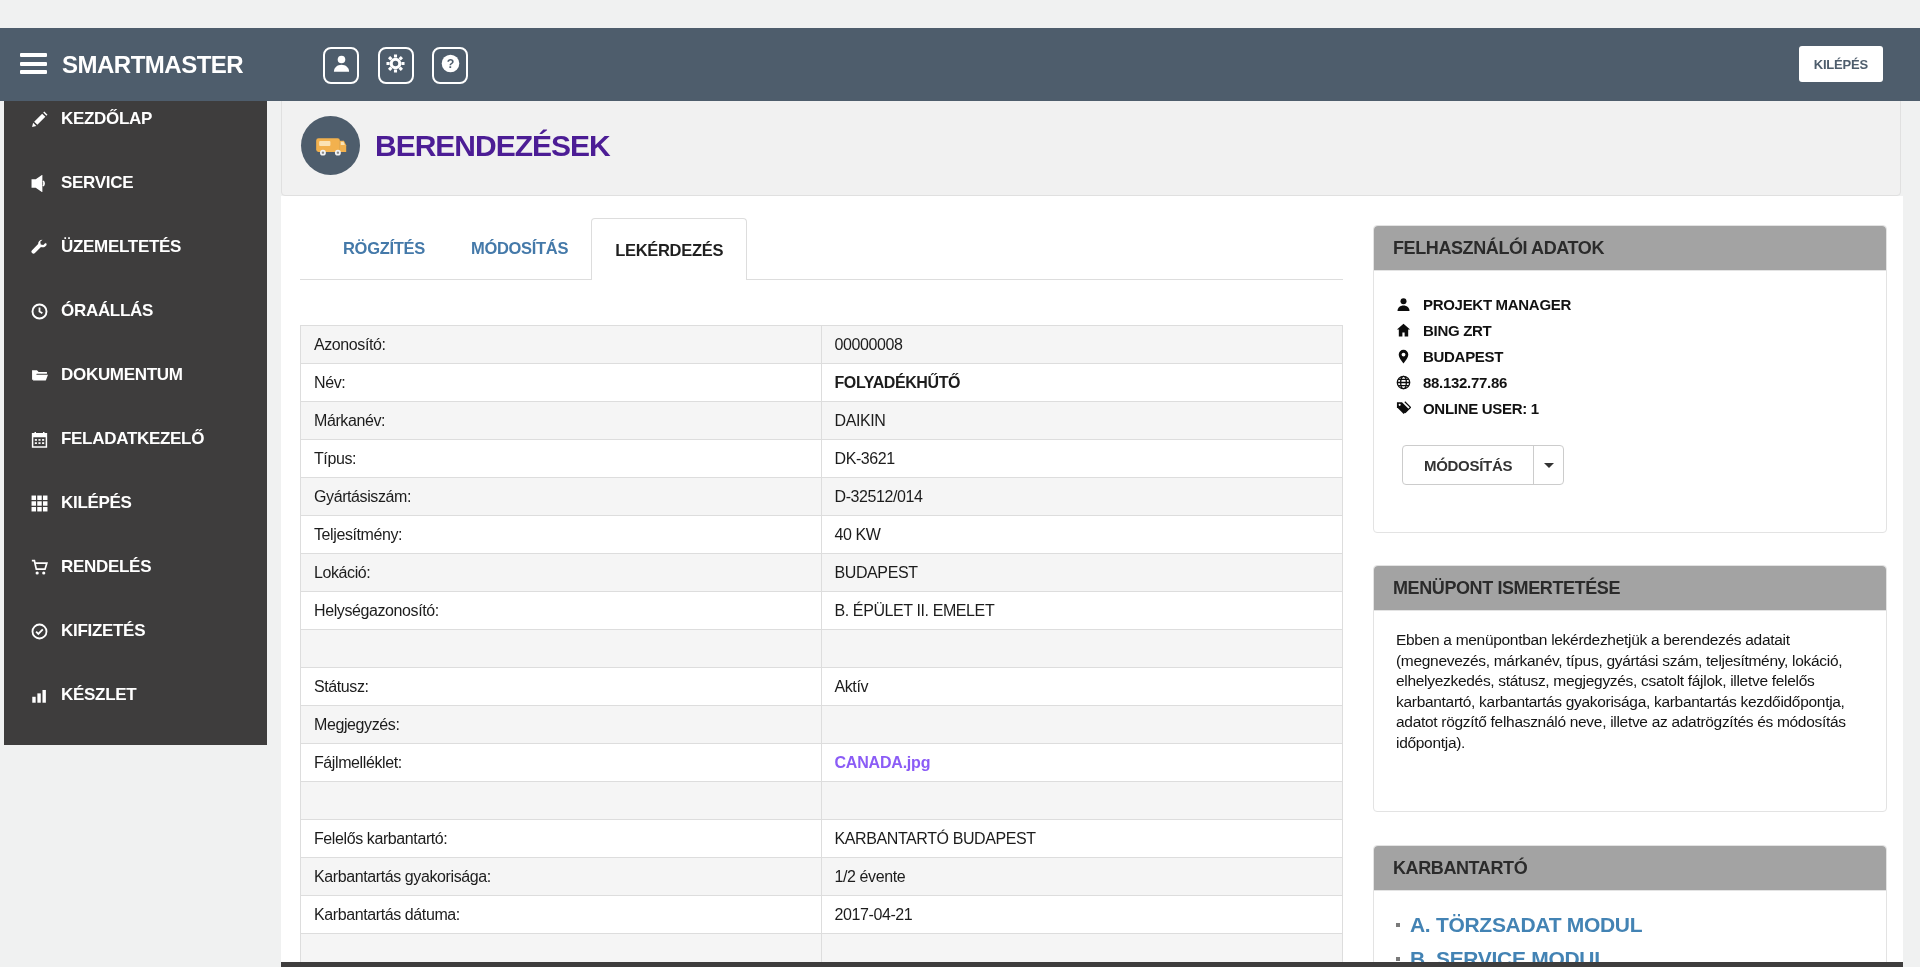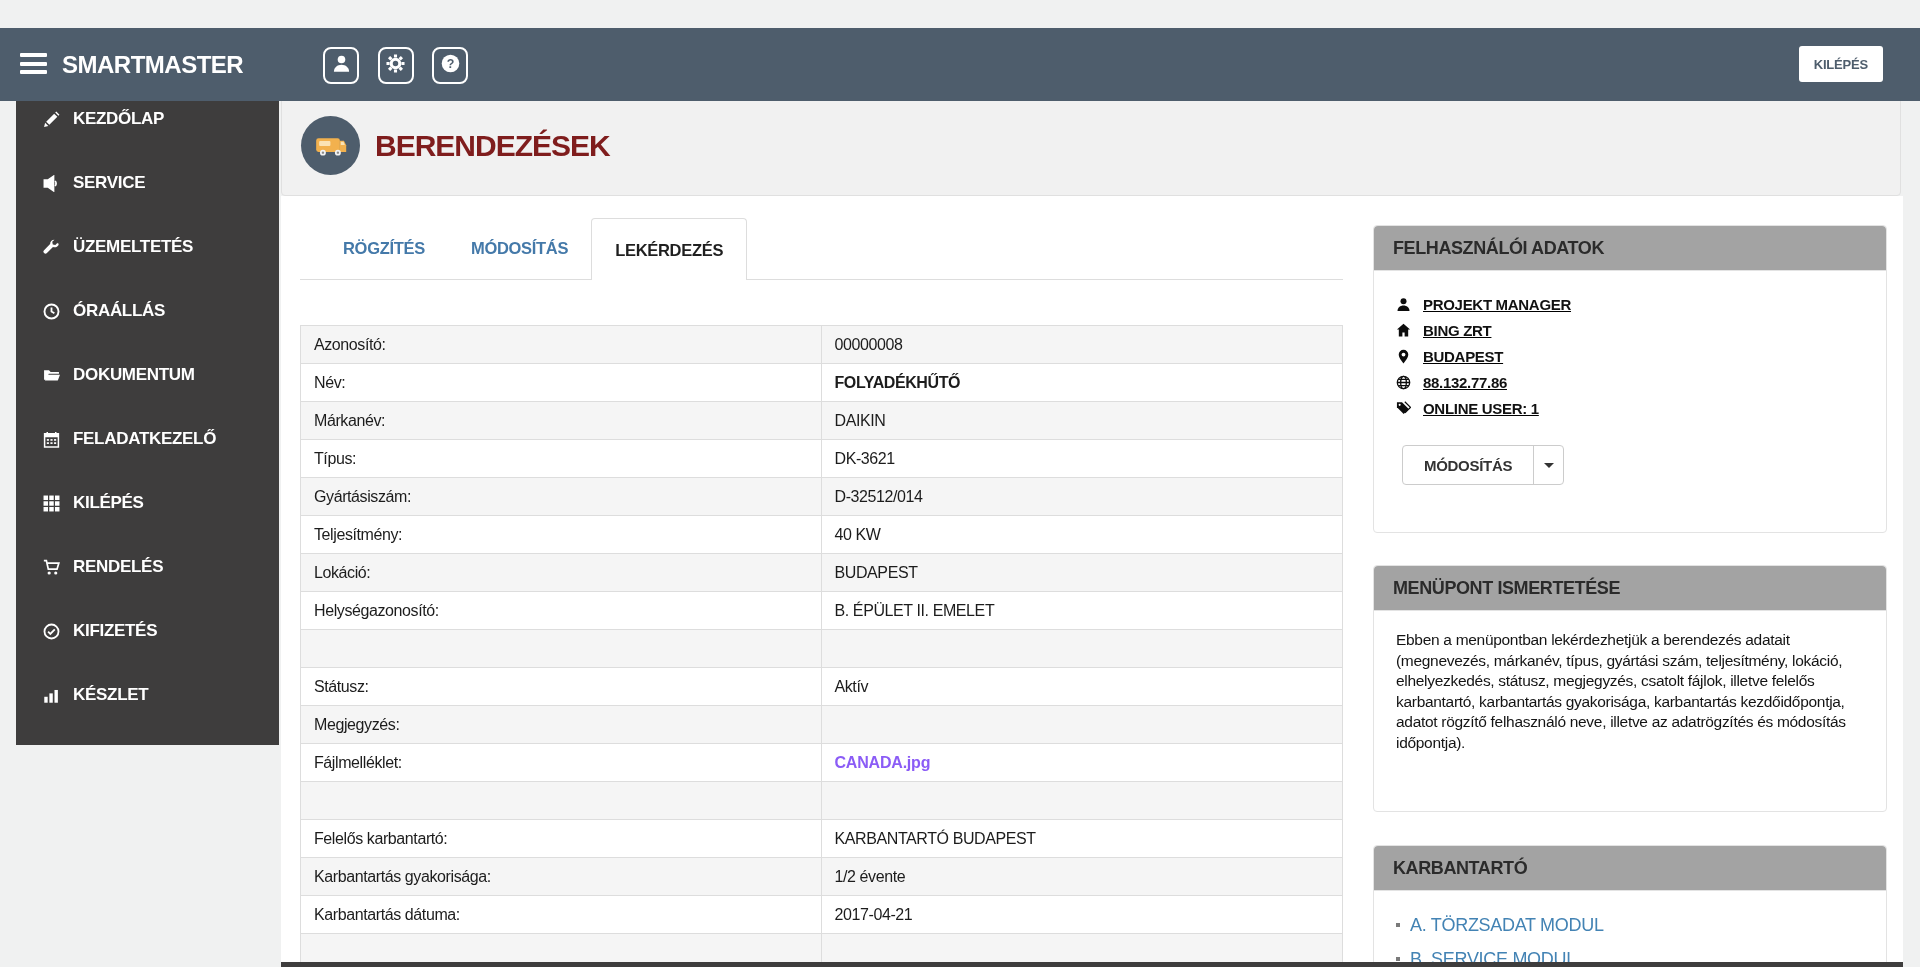--- a/index.html
+++ b/index.html
@@ -16,40 +16,40 @@
     color:#fff; font-size:24px; font-weight:bold; letter-spacing:-0.5px; }
   .tb-btn { position:absolute; top:19px; width:36px; height:37px; border:2px solid #fff;
     border-radius:8px; color:#fff; display:flex; align-items:center; justify-content:center; cursor:pointer; }
   .tb-btn svg { width:19px; height:19px; }
   .logout { position:absolute; right:37px; top:18px; height:36px; padding:16px 15px;
     background:#fff; border:none; border-radius:3px; color:#4e5d6c; font-weight:bold;
     font-size:13px; letter-spacing:-0.2px; display:flex; align-items:center; cursor:pointer;
     font-family:inherit; }
 
   
-  .sidebar { position:absolute; left:16px; top:73px; width:263px; height:672px;
+  .sidebar { position:absolute; left:4px; top:73px; width:263px; height:672px;
     background:#3e3d3d; z-index:10; overflow:hidden; padding-top:14px; }
   .side-item { height:64px; display:flex; align-items:center; padding-left:24px;
     color:#fff; cursor:pointer; }
   .side-item .icn { width:22px; display:flex; justify-content:center; color:#fff; }
   .side-item .icn svg { width:17px; height:17px; }
   .side-item .lbl { margin-left:11px; font-size:17px; font-weight:bold; letter-spacing:-0.3px; }
 
   
   .page { position:absolute; left:263px; top:73px; width:1657px; height:894px;
     background:#f0f1f1; overflow:hidden; }
   .well { position:absolute; left:18px; top:123px; width:1622px; height:771px; background:#fff; }
 
   .header-card { position:absolute; left:18px; top:22px; width:1620px; height:101px;
     background:#f1f1f1; border:1px solid #e0e0e0; border-radius:4px;
     display:flex; align-items:center; padding-left:19px; }
   .title-circle { width:59px; height:59px; border-radius:50%; background:#4e5d6c;
     display:flex; align-items:center; justify-content:center; flex:0 0 auto; }
   .title-circle svg { width:38px; height:38px; }
-  .page-title { margin-left:15px; font-size:30px; font-weight:bold; color:#7f1d1d;
+  .page-title { margin-left:15px; font-size:30px; font-weight:bold; color:#4c1d95;
     letter-spacing:-1px; }
 
   
   .tabs { position:absolute; left:37px; top:145px; width:1043px; height:62px;
     border-bottom:1px solid #ddd; padding-left:20px; display:flex; align-items:flex-end; z-index:3; }
   .tab { height:62px; line-height:62px; padding:0 23px; font-size:16.5px; font-weight:bold;
     color:#4479a9; cursor:pointer; letter-spacing:-0.3px; }
   .tab.active { color:#1f1f1f; background:#fff; border:1px solid #ddd; border-bottom:none;
     border-radius:4px 4px 0 0; margin-bottom:-1px; }
 
@@ -69,42 +69,42 @@
   
   .panel { position:absolute; left:1110px; width:514px; background:#fff;
     border:1px solid #e3e3e3; border-radius:4px; }
   .panel-h { height:45px; background:#a3a3a3; border-bottom:1px solid #e3e3e3;
     border-radius:4px 4px 0 0; display:flex; align-items:center; padding-left:19px;
     font-size:18px; font-weight:bold; color:#2b2b2b; letter-spacing:-0.4px; }
   .p-user { top:152px; height:308px; }
   .p-info { top:492px; height:247px; }
   .p-dl   { top:772px; height:260px; }
 
-  .u-body { padding:20px 20px 0 20px;text-decoration:underline; }
+  .u-body { padding:20px 20px 0 20px; }
   .u-row { display:flex; align-items:center; height:26px; color:#111; }
   .u-row .icn { width:19px; display:flex; justify-content:center; color:#0d0d0d; }
   .u-row .icn svg { width:15px; height:15px; }
   .u-row .txt { margin-left:10px; font-size:15px; font-weight:bold; letter-spacing:-0.3px; }
 
   .split-btn { margin:24px 0 0 28px; display:inline-flex; height:40px;
     border:1px solid #ccc; border-radius:4px; background:#fff; overflow:hidden; cursor:pointer; }
   .split-main { padding:0 21px; display:flex; align-items:center; font-size:15px;
     font-weight:bold; color:#333; letter-spacing:-0.3px; }
   .split-caret { width:30px; border-left:1px solid #ccc; display:flex; align-items:center;
     justify-content:center; }
   .caret { width:0; height:0; border-left:5px solid transparent; border-right:5px solid transparent;
     border-top:5px solid #333; }
 
   .i-body { padding:19px 22px; font-size:15.5px; line-height:1.33; color:#141414;
     letter-spacing:-0.3px; }
 
   .dl-body { padding:17px 20px 0 22px; }
   .dl-item { display:flex; align-items:center; height:34px; cursor:pointer; }
   .dl-item .sq { width:4px; height:4px; background:#7a7a7a; margin-right:10px; flex:0 0 auto; }
-  .dl-item .txt { font-size:18px; font-weight:normal; color:#4383b4; letter-spacing:-0.3px; }
+  .dl-item .txt { font-size:21px; font-weight:bold; color:#4383b4; letter-spacing:-0.3px; }
 
   .bottom-strip { position:absolute; left:18px; top:889px; width:1622px; height:5px;
     background:#3e3d3d; z-index:6; }
 </style>
 </head>
 <body>
 
 <div class="topbar">
   <div class="burger">
       <i></i>

